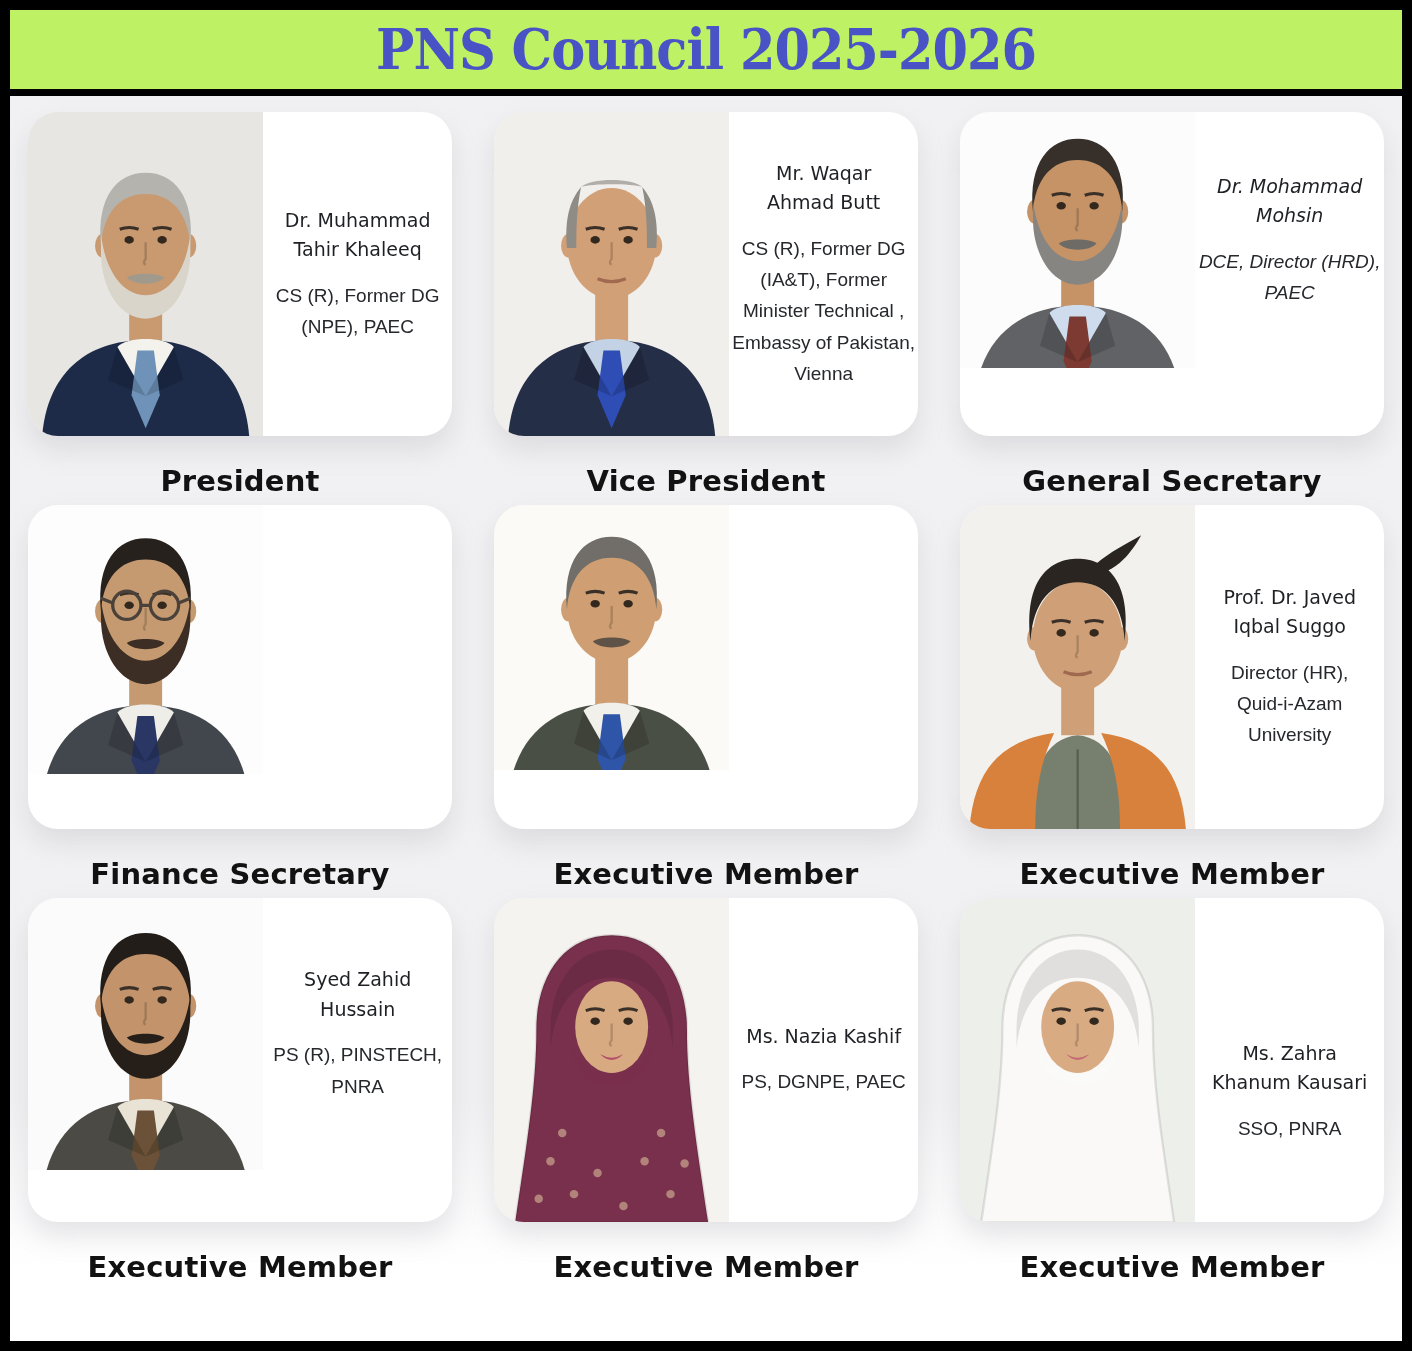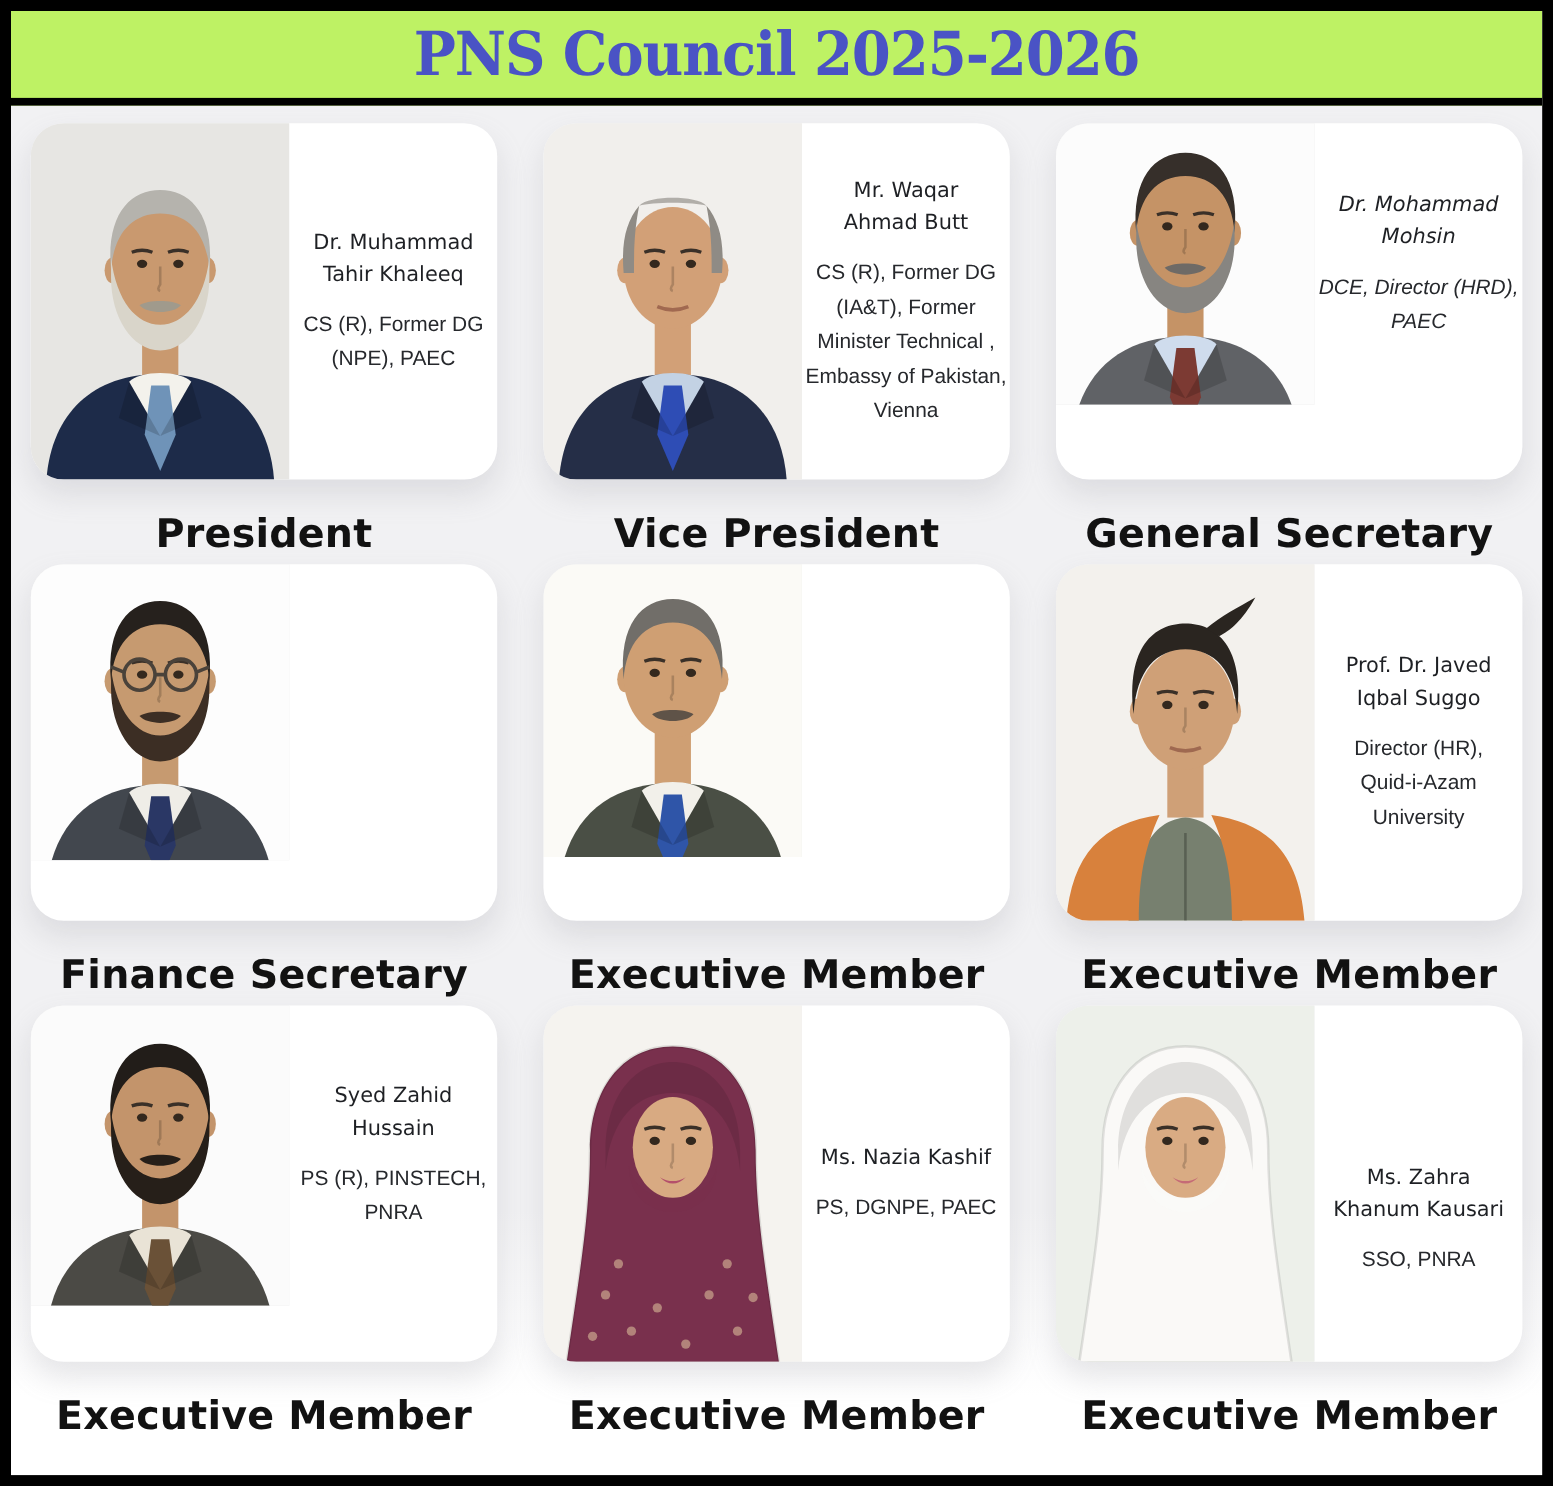--- a/index.html
+++ b/index.html
@@ -40,21 +40,21 @@
   }
   .member-name{
     font-family:"DejaVu Sans",sans-serif;font-size:19px;font-weight:400;
     color:#1e2024;line-height:1.55;white-space:pre-line;
   }
   .member-desc{
     font-size:19px;font-weight:400;color:#26282c;line-height:1.65;white-space:pre-line;
   }
   .role{
     text-align:center;font-family:"DejaVu Sans",sans-serif;
-    font-size:36px;font-weight:700;color:#121212;
+    font-size:29px;font-weight:700;color:#121212;
     margin:28px 0 6px 0;line-height:1.2;letter-spacing:0.2px;
   }
 </style>
 </head>
 <body>
 
 <header class="banner">
   <h1>PNS Council 2025-2026</h1>
 </header>
 

